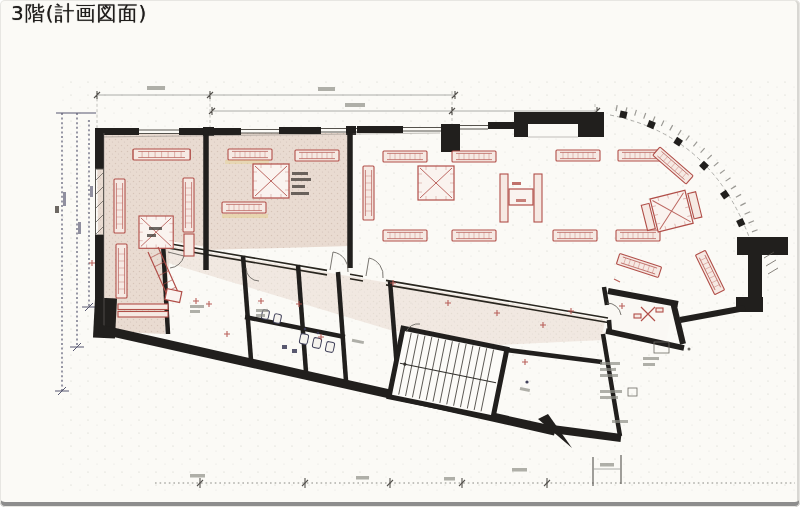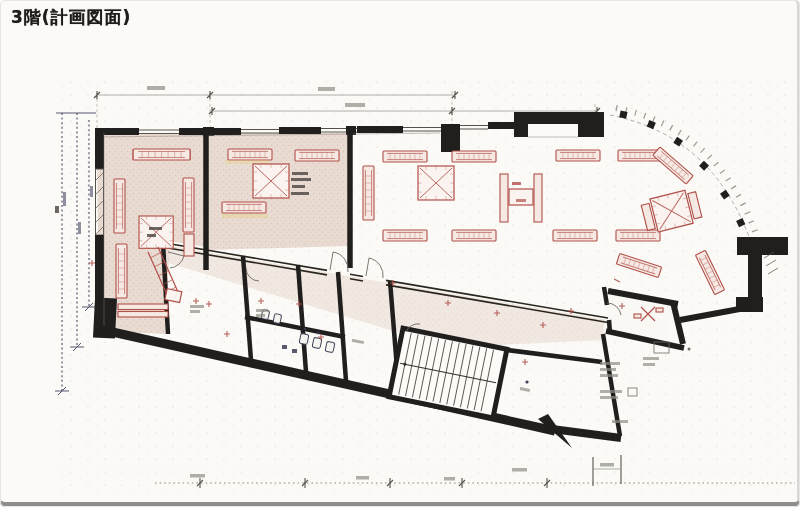--- a/index.html
+++ b/index.html
@@ -1,19 +1,19 @@
 <!DOCTYPE html>
 <html style="--paper: #fbfaf6; --ink: #1f1d1b; --wall: #211f1d; --red: #b14f49; --shade: #e9dbd1; --dim: #9b9b97; --chain: #565670; --edge: #8d8d8d;"><head>
 <meta charset="utf-8">
 <style>
   html,body{margin:0;padding:0;background:#ffffff;}
   .stage{position:relative;width:800px;height:507px;background:var(--paper,#fbfaf6);overflow:hidden;
          font-family:"DejaVu Sans",sans-serif;border-radius:5px;
          box-shadow: inset 0 0 0 1px #e7e6e2, inset 0 -6px 0 -1px var(--edge,#8d8d8d), inset -3px 0 0 #d8d7d3;}
-  .title{position:absolute;left:11px;top:6px;font-size:17px;font-weight:700;color:var(--ink,#1f1d1b);
+  .title{position:absolute;left:11px;top:0;font-size:20px;font-weight:400;color:var(--ink,#1f1d1b);
          letter-spacing:1px;text-shadow:0 0 .7px rgba(20,18,16,.85);}
   svg{position:absolute;left:0;top:0;}
   
   .wf{fill:var(--wall,#211f1d);stroke:none;}
   .w9{stroke:var(--wall,#211f1d);stroke-width:9;fill:none;}
   .w8{stroke:var(--wall,#211f1d);stroke-width:8;fill:none;}
   .w6{stroke:var(--wall,#211f1d);stroke-width:6;fill:none;}
   .w55{stroke:var(--wall,#211f1d);stroke-width:5.5;fill:none;}
   .w45{stroke:var(--wall,#211f1d);stroke-width:4.5;fill:none;}
   .pt{stroke:#29261f;stroke-width:1.6;fill:none;}

